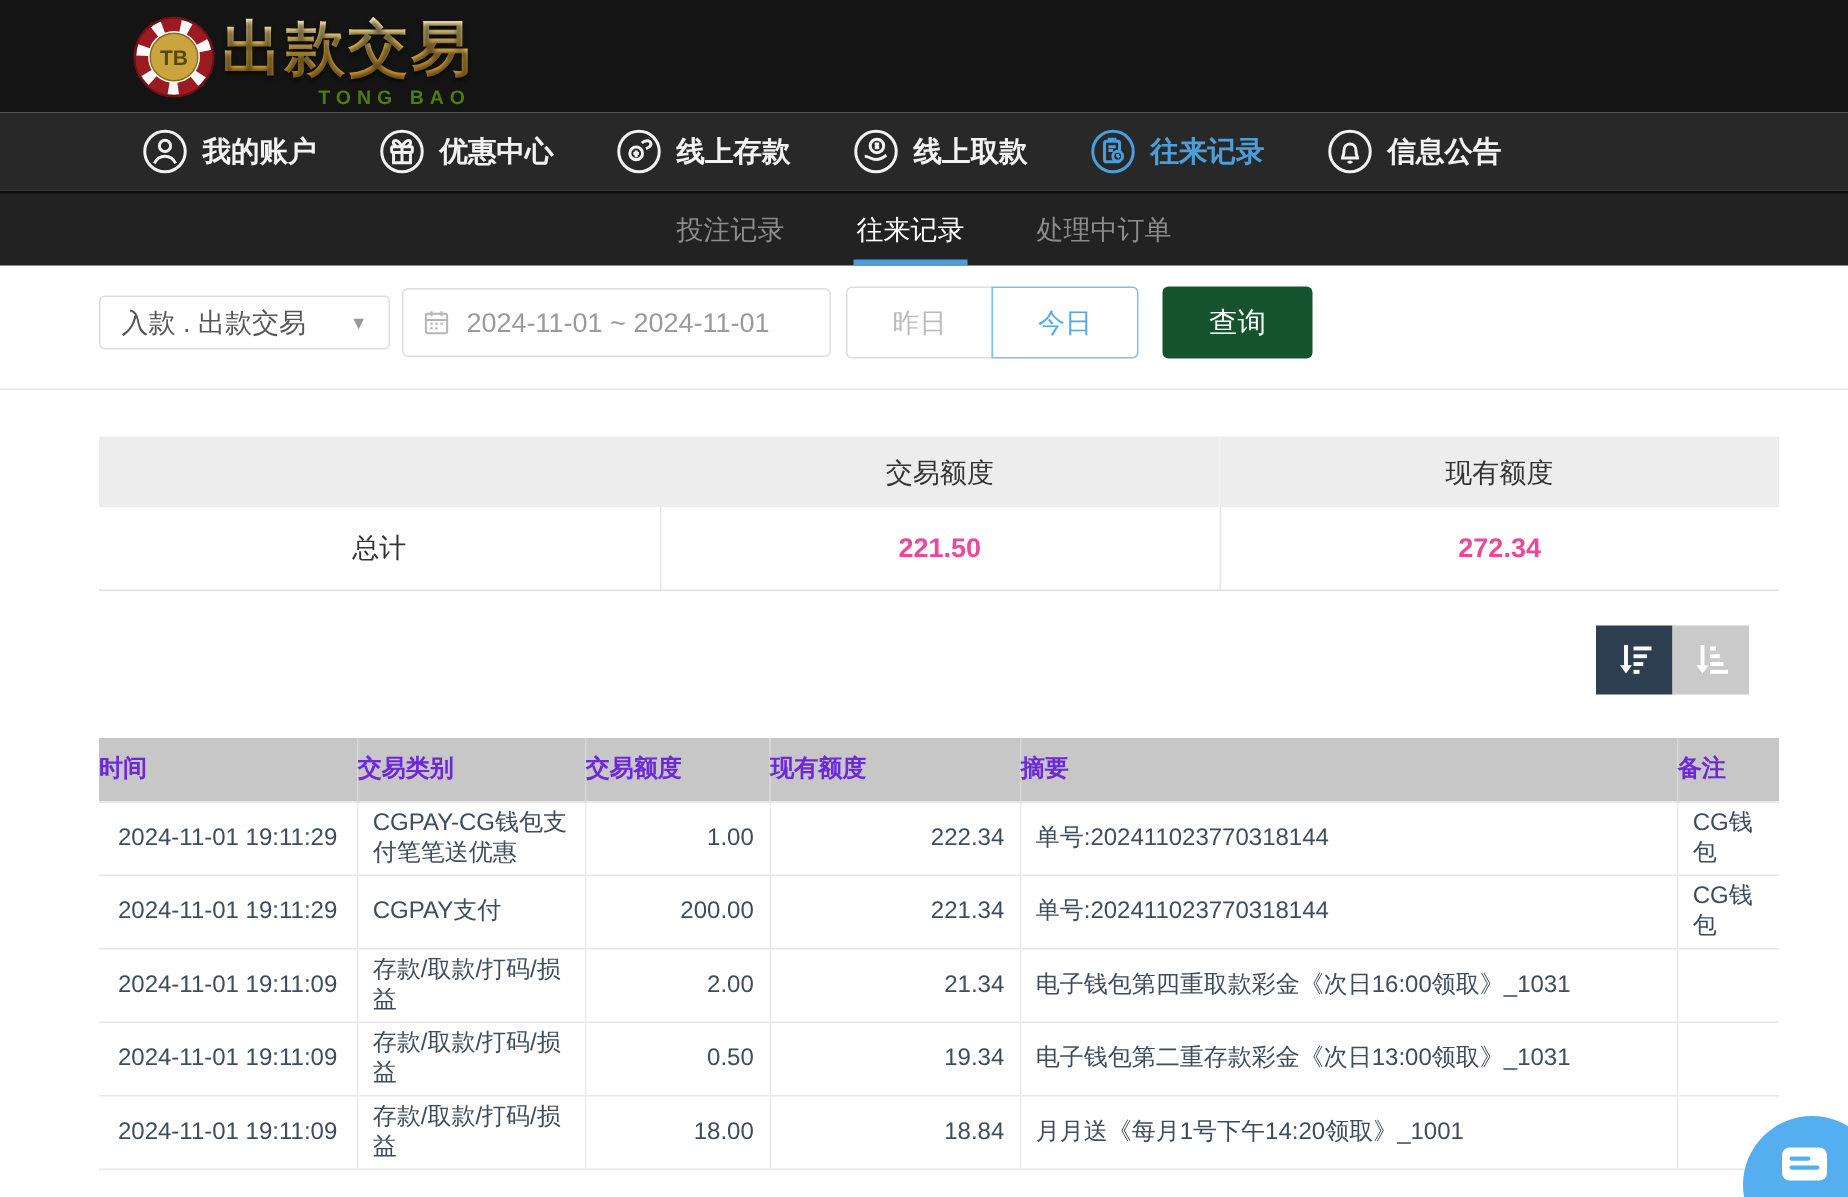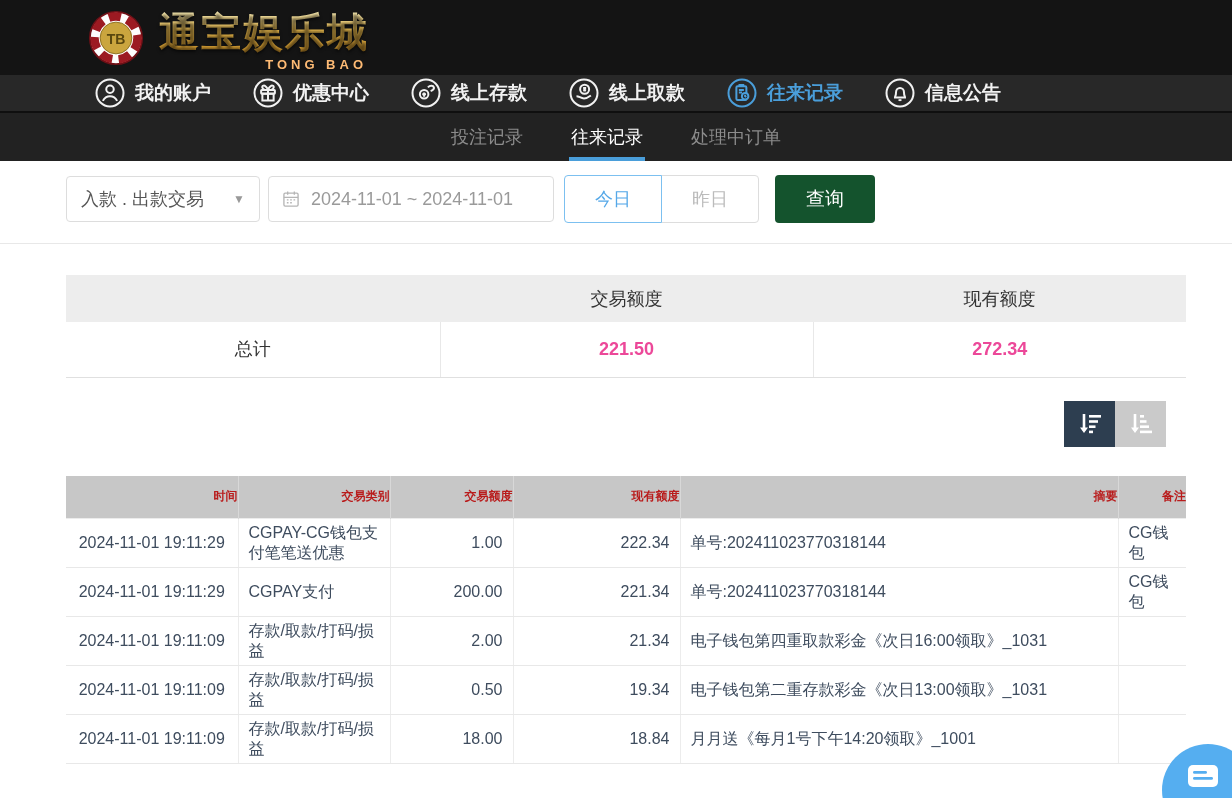--- a/index.html
+++ b/index.html
@@ -1,56 +1,56 @@
 <!DOCTYPE html>
 <html><head>
 <meta charset="utf-8">
 <style>
   * { margin:0; padding:0; box-sizing:border-box; }
   html,body { width:1232px; height:798px; overflow:hidden; background:#fff;
     font-family:"Liberation Sans","DejaVu Sans",sans-serif; }
 
   
   .topbar { height:75px; background:#141414; display:flex; align-items:center; position:relative; }
-  .logo { display:flex; align-items:center; margin-left:88px; gap:15px; }
+  .logo { display:flex; align-items:center; margin-left:88px; gap:4px; }
   .logo-name-wrap { position:relative; padding-bottom:10px; }
   .logo-name { font-size:40px; font-weight:bold; letter-spacing:2px; color:#e8b84a;
     background:linear-gradient(180deg,#fdf3c0 0%,#e7b94e 45%,#c98f26 100%);
     -webkit-background-clip:text; background-clip:text; -webkit-text-fill-color:transparent;
     text-shadow:0 2px 3px rgba(0,0,0,.55); }
   .logo-sub { position:absolute; right:2px; bottom:-2px; font-size:13px; font-weight:bold;
-    letter-spacing:4px; color:#fdba74; }
+    letter-spacing:4px; color:#4d7c0f; }
   .user-area { margin-left:auto; margin-right:70px; display:flex; align-items:center; }
   .avatar-icon { width:38px; height:38px; opacity:.85; }
   .blur-block { height:24px; border-radius:2px; filter:blur(4px);
     background:repeating-linear-gradient(90deg,#3d6288 0 14px,#24415e 14px 26px,#4a740f0 26px 30px);
     background-color:#2e4e6e; }
   .blur-user { width:130px; margin-left:10px; }
   .blur-amt { width:88px; margin-left:8px; }
   .blur-ico { width:12px; height:26px; margin-left:60px; filter:blur(3px); background:#3a3a3a; border-radius:2px; }
   .mb-label { color:#3f9be0; font-size:15px; margin-left:4px; }
 
   
-  .mainnav { height:36px; background:#282828; display:flex; align-items:center; padding-left:95px; gap:42px; }
+  .mainnav { height:52px; background:#282828; display:flex; align-items:center; padding-left:95px; gap:42px; }
   .nav-item { display:flex; align-items:center; gap:10px; color:#f2f2f2; font-size:19px; font-weight:bold; cursor:pointer; }
   .nav-item svg { width:30px; height:30px; stroke:currentColor; fill:none; stroke-width:1.6; }
   .nav-item.active { color:#4a9eda; }
 
   
   .subnav { height:50px; background:#222; border-top:2px solid #0f0f0f; display:flex;
     justify-content:center; gap:44px; }
   .subtab { height:100%; display:flex; align-items:center; font-size:18px; color:#8c8c8c;
     position:relative; cursor:pointer; padding:0 2px; }
   .subtab.active { color:#fff; }
   .subtab.active::after { content:""; position:absolute; left:0; right:0; bottom:0; height:4px; background:#4a9eda; }
 
   
   .content { padding:0 66px; }
   .filter-row { display:flex; align-items:center; margin-top:14px; }
-  .select-box { width:194px; height:46px; border:1px solid #ddd; border-radius:4px; display:flex;
+  .select-box { width:194px; height:36px; border:1px solid #ddd; border-radius:4px; display:flex;
     align-items:center; padding:16px 14px; font-size:18px; color:#555; cursor:pointer; background:#fff; }
   .select-box .caret { margin-left:auto; font-size:12px; color:#999; }
   .date-box { width:286px; height:46px; border:1px solid #ddd; border-radius:4px; display:flex;
     align-items:center; padding:12px 12px; gap:10px; margin-left:8px; font-size:18px; color:#9a9a9a; cursor:pointer; background:#fff; }
   .cal-icon { width:20px; height:20px; stroke:#b5b5b5; fill:none; stroke-width:1.6; }
   .quick-group { display:flex; margin-left:10px; }
   .quick-btn { width:98px; height:48px; border:1px solid #ddd; background:#fff; font-size:18px;
     color:#bbb; cursor:pointer; margin-left:-1px; }
   .quick-btn:first-child { border-radius:4px 0 0 4px; margin-left:0; }
   .quick-btn:last-child { border-radius:0 4px 4px 0; }
@@ -71,21 +71,21 @@
 
   
   .sort-row { margin-top:23px; display:flex; justify-content:flex-end; }
   .sort-btn { width:51px; height:46px; border:none; cursor:pointer; display:flex; align-items:center; justify-content:center; }
   .sort-btn svg { width:28px; height:28px; }
   .sort-desc { background:#2d3e50; }
   .sort-asc { background:#cacaca; }
 
   
   .data-table { margin-top:29px; }
-  .data-table th { background:#c7c7c7; height:43px; color:#b91c1c; font-size:12px; font-weight:bold; text-align:right; }
+  .data-table th { background:#c7c7c7; height:43px; color:#6d28d9; font-size:16px; font-weight:bold; text-align:left; }
   .data-table th + th { border-left:1px solid #d8d8d8; }
   .data-table td { border-bottom:1px solid #e8e8e8; font-size:16px; color:#3e4c5e; height:46px;
     padding:4px 10px; line-height:1.25; }
   .data-table td + td { border-left:1px solid #ececec; }
   .data-table tr:first-child td { border-top:1px solid #ececec; }
   .c-time { text-align:center; }
   .c-type { font-size:15px; padding-left:12px; }
   .c-amount,.c-balance { text-align:right; padding-right:14px; }
   .c-summary { padding-left:16px; }
   .c-remark { font-size:15px; padding:4px 8px; }
@@ -106,21 +106,21 @@
 <header class="topbar">
   <div class="logo">
     <svg width="56" height="56" viewBox="0 0 60 60">
       <circle cx="30" cy="30" r="28" fill="#fdfdfd"></circle>
       <circle cx="30" cy="30" r="28" fill="none" stroke="#6e1016" stroke-width="2"></circle>
       <circle cx="30" cy="30" r="23" fill="none" stroke="#9c1a22" stroke-width="9" stroke-dasharray="13 7"></circle>
       <circle cx="30" cy="30" r="17" fill="#caa53e" stroke="#8a6c1e" stroke-width="1"></circle>
       <text x="30" y="36" text-anchor="middle" font-size="15" font-weight="bold" fill="#59470f">TB</text>
     </svg>
     <div class="logo-name-wrap">
-      <span class="logo-name">通宝娱乐城</span>
+      <span class="logo-name">出款交易</span>
       <span class="logo-sub">TONG BAO</span>
     </div>
   </div>
 </header>
 
 <nav class="mainnav">
   <div class="nav-item">
     <svg viewBox="0 0 24 24">
       <circle cx="12" cy="12" r="10.8"></circle>
         <circle cx="12" cy="9" r="3"></circle>
@@ -188,22 +188,22 @@
       <span class="caret">▼</span>
     </div>
     <div class="date-box">
       <svg class="cal-icon" viewBox="0 0 24 24">
         <rect x="3.5" y="5" width="17" height="15.5" rx="1.5"></rect>
         <path d="M3.5 10h17M8 3v4M16 3v4M7 13h2M11 13h2M15 13h2M7 16.5h2M11 16.5h2"></path>
       </svg>
       <span>2024-11-01 ~ 2024-11-01</span>
     </div>
     <div class="quick-group">
+      <button class="quick-btn">昨日</button>
       <button class="quick-btn active">今日</button>
-      <button class="quick-btn">昨日</button>
     </div>
     <button class="search-btn">查询</button>
   </div>
 </div>
 
 <div class="full-divider"></div>
 
 <div class="content">
 
   <table class="summary-table">

